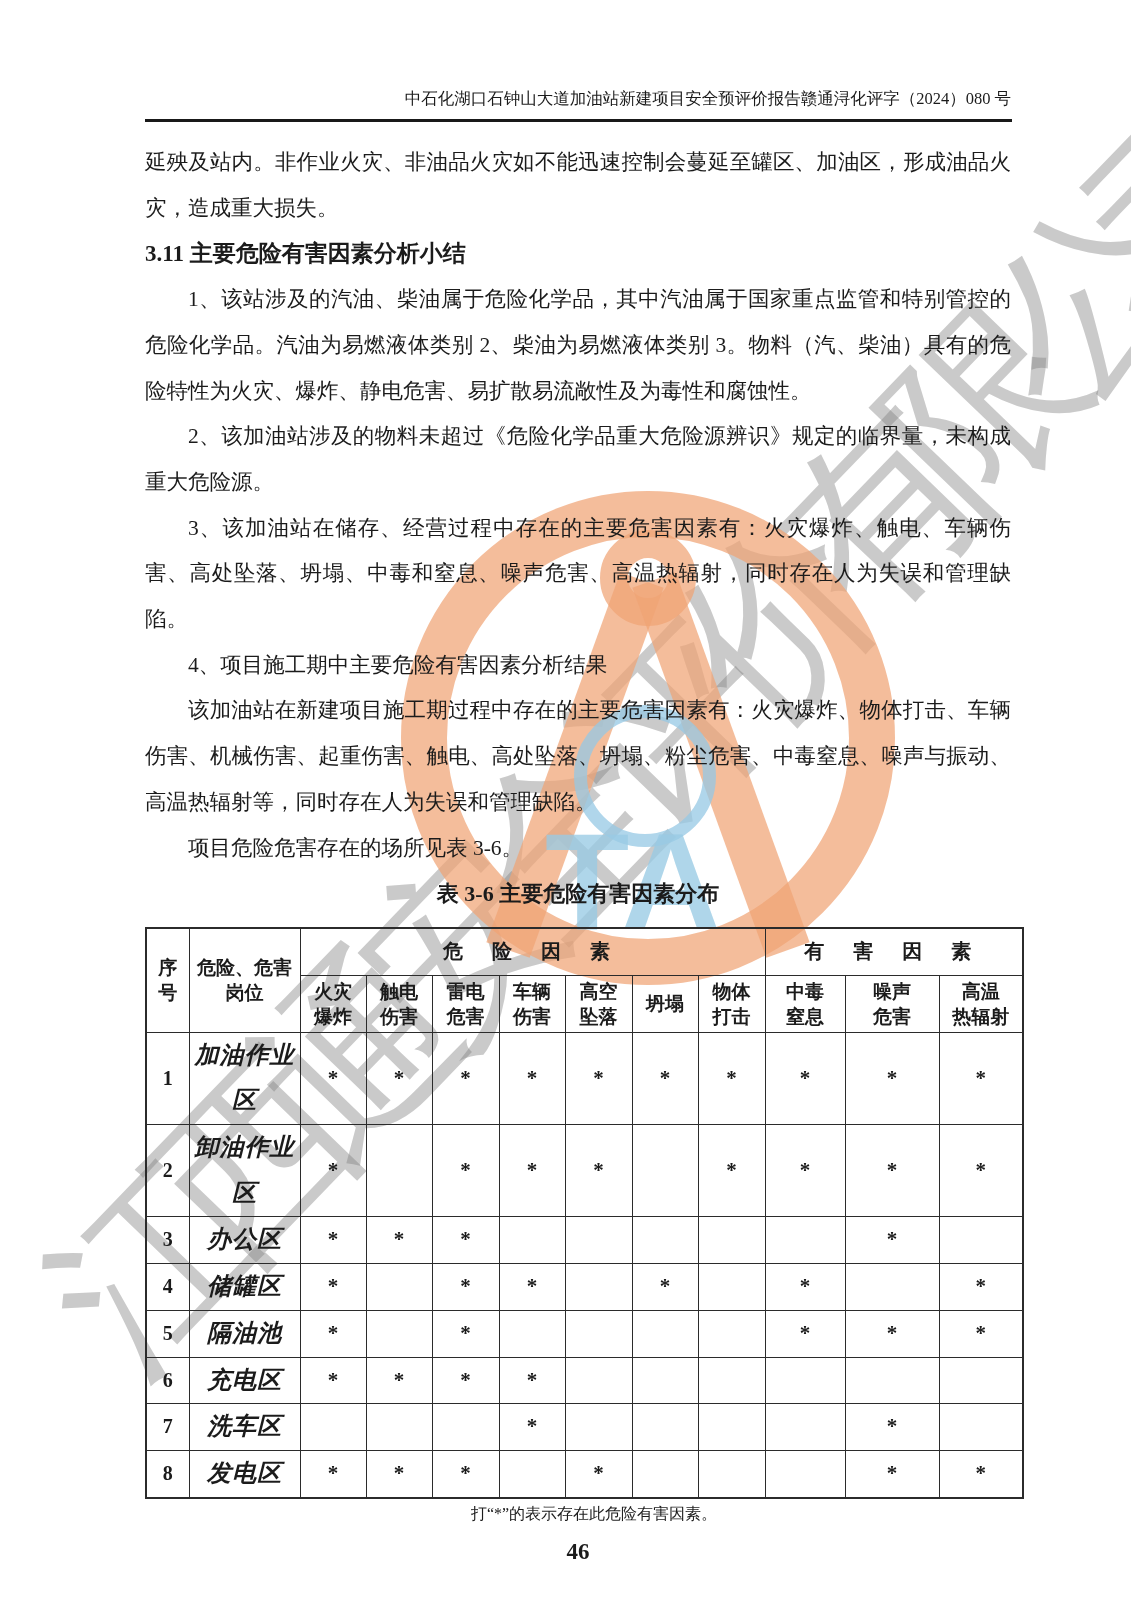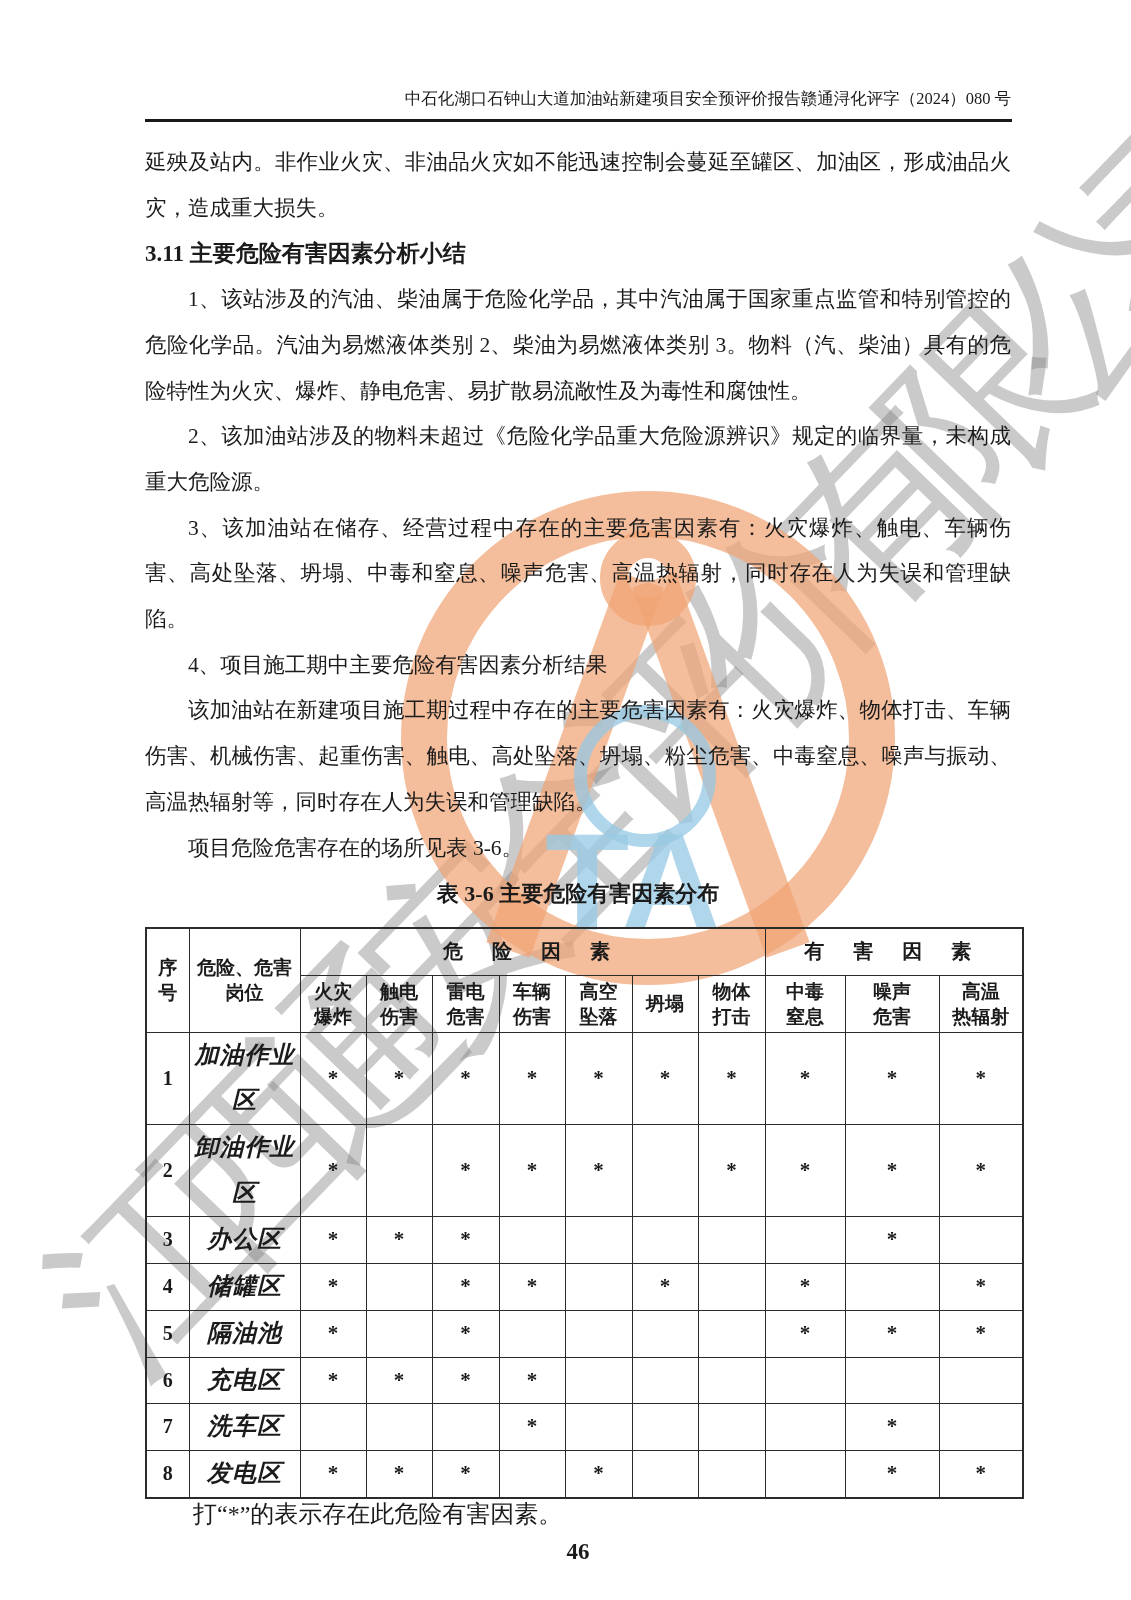--- a/index.html
+++ b/index.html
@@ -64,21 +64,21 @@
   }
   table.factors th,table.factors td{
     border:1px solid #2b2b2b;text-align:center;vertical-align:middle;padding:0;
     background:transparent;
   }
   th.group-th{font-size:20px;font-weight:bold;letter-spacing:12px;height:34px;}
   th.sub-th{font-size:19px;font-weight:bold;white-space:pre-line;line-height:25px;height:56px;}
   td.cell-no{font-size:20px;font-weight:bold;height:39px;}
   td.cell-post{font-size:24px;font-weight:bold;letter-spacing:1px;font-style:italic;}
   td.cell-mark{font-size:21px;font-weight:bold;}
-  .table-note{margin-top:14px;font-size:24px;line-height:30px;text-indent:2em;text-align:left;}
+  .table-note{margin-top:14px;font-size:16px;line-height:30px;text-indent:2em;text-align:center;}
   .page-number{margin-top:22px;text-align:center;font-size:23px;font-weight:bold;}
 </style>
 </head>
 <body>
 
 <div class="page">
 
   <div class="wm">
     <div class="wm-gray">江西通安全评价有限公司</div>
     <svg class="wm-svg" width="1131" height="1600" viewBox="0 0 1131 1600">

